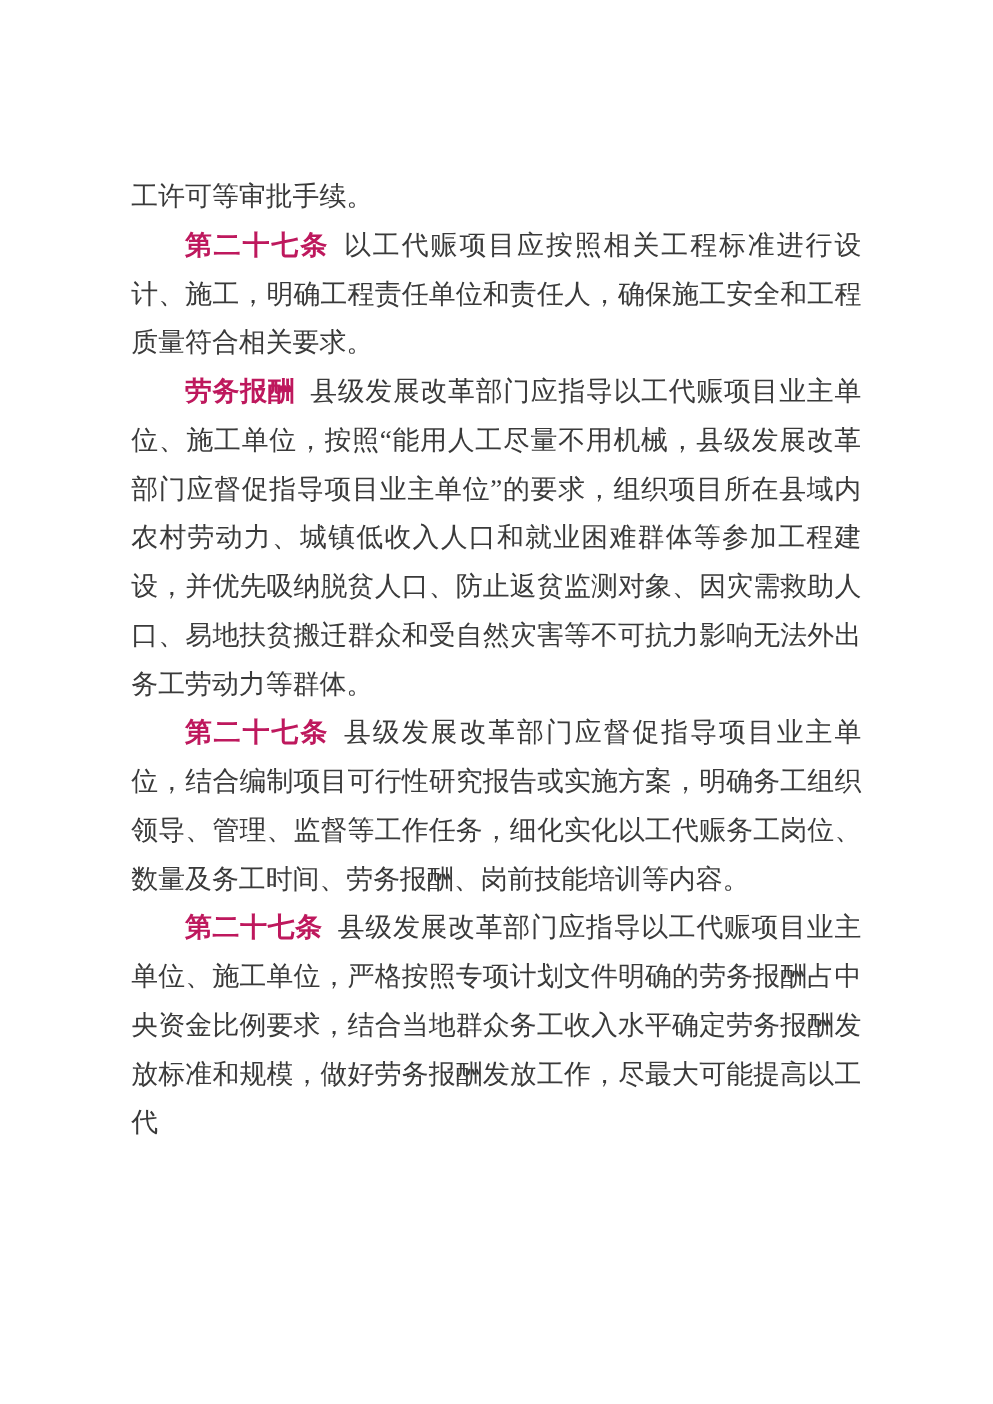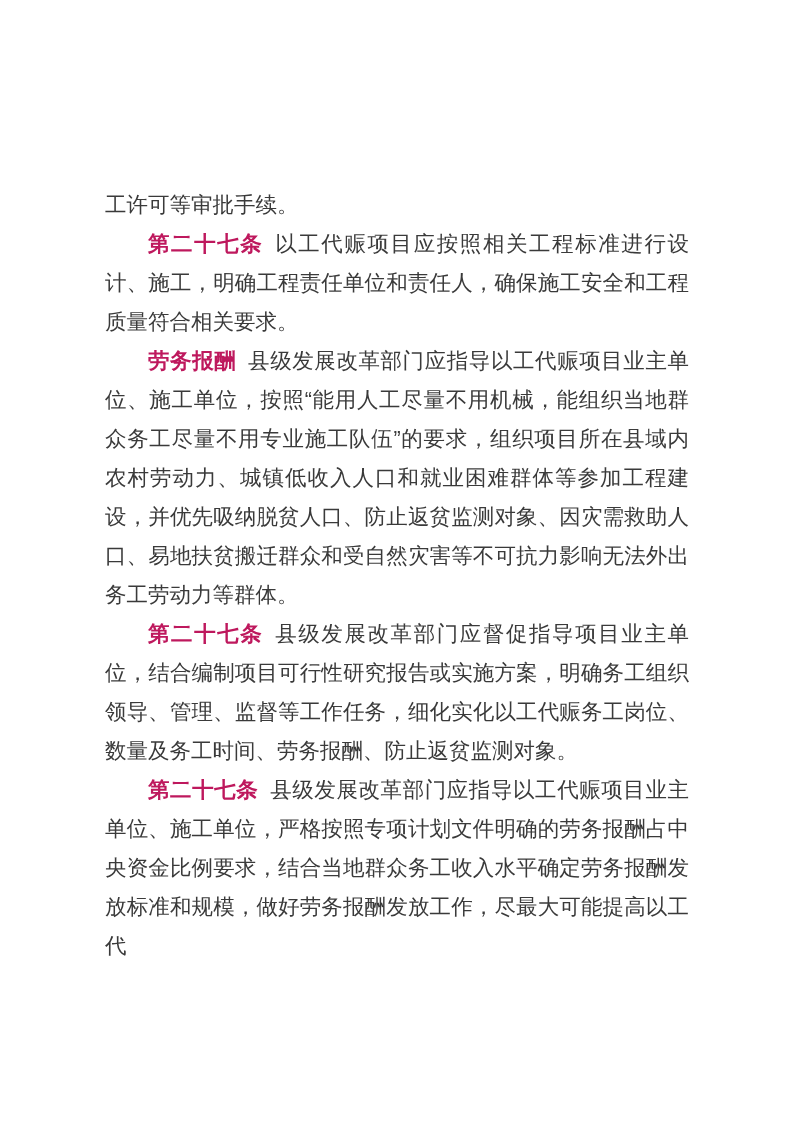--- a/index.html
+++ b/index.html
@@ -6,22 +6,21 @@
     margin: 0;
     padding: 0;
     background: #ffffff;
   }
   .page {
     position: relative;
     width: 794px;
     height: 917px;
     background: #ffffff;
     overflow: hidden;
-    font-family: Liberation Sans, sans-serif;
-    margin-top: 48px;
+    font-family: Liberation Serif, serif;
   }
   .doc-body {
     position: absolute;
     left: 105px;
     top: 138px;
     width: 584px;
     color: #3a3a3a;
     font-size: 21.5px;
     line-height: 39px;
     text-align: justify;
@@ -60,25 +59,25 @@
 
     <p class="para no-indent">
       <span>工许可等审批手续。</span>
     </p>
 
     <p class="para">
       <span class="para-heading">第二十七条</span><span>以工代赈项目应按照相关工程标准进行设计、施工，明确工程责任单位和责任人，确保施工安全和工程质量符合相关要求。</span>
     </p>
 
     <p class="para">
-      <span class="para-heading">劳务报酬</span><span>县级发展改革部门应指导以工代赈项目业主单位、施工单位，按照“能用人工尽量不用机械，能组织当地群众务工尽量不用专业施工队伍”的要求，组织项目所在县域内农村劳动力、城镇低收入人口和就业困难群体等参加工程建设，并优先吸纳脱贫人口、防止返贫监测对象、因灾需救助人口、易地扶贫搬迁群众和受自然灾害等不可抗力影响无法外出务工劳动力等群体。</span>
+      <span class="para-heading">劳务报酬</span><span>县级发展改革部门应指导以工代赈项目业主单位、施工单位，按照“能用人工尽量不用机械，县级发展改革部门应督促指导项目业主单位”的要求，组织项目所在县域内农村劳动力、城镇低收入人口和就业困难群体等参加工程建设，并优先吸纳脱贫人口、防止返贫监测对象、因灾需救助人口、易地扶贫搬迁群众和受自然灾害等不可抗力影响无法外出务工劳动力等群体。</span>
     </p>
 
     <p class="para">
-      <span class="para-heading">第二十七条</span><span>县级发展改革部门应督促指导项目业主单位，结合编制项目可行性研究报告或实施方案，明确务工组织领导、管理、监督等工作任务，细化实化以工代赈务工岗位、数量及务工时间、劳务报酬、防止返贫监测对象。</span>
+      <span class="para-heading">第二十七条</span><span>县级发展改革部门应督促指导项目业主单位，结合编制项目可行性研究报告或实施方案，明确务工组织领导、管理、监督等工作任务，细化实化以工代赈务工岗位、数量及务工时间、劳务报酬、岗前技能培训等内容。</span>
     </p>
 
 
     <p class="para">
       <span class="para-heading">第二十七条</span><span>县级发展改革部门应指导以工代赈项目业主单位、施工单位，严格按照专项计划文件明确的劳务报酬占中央资金比例要求，结合当地群众务工收入水平确定劳务报酬发放标准和规模，做好劳务报酬发放工作，尽最大可能提高以工代</span>
     </p>
 
   </div>
 
   <div class="page-number">— 9 —</div>

